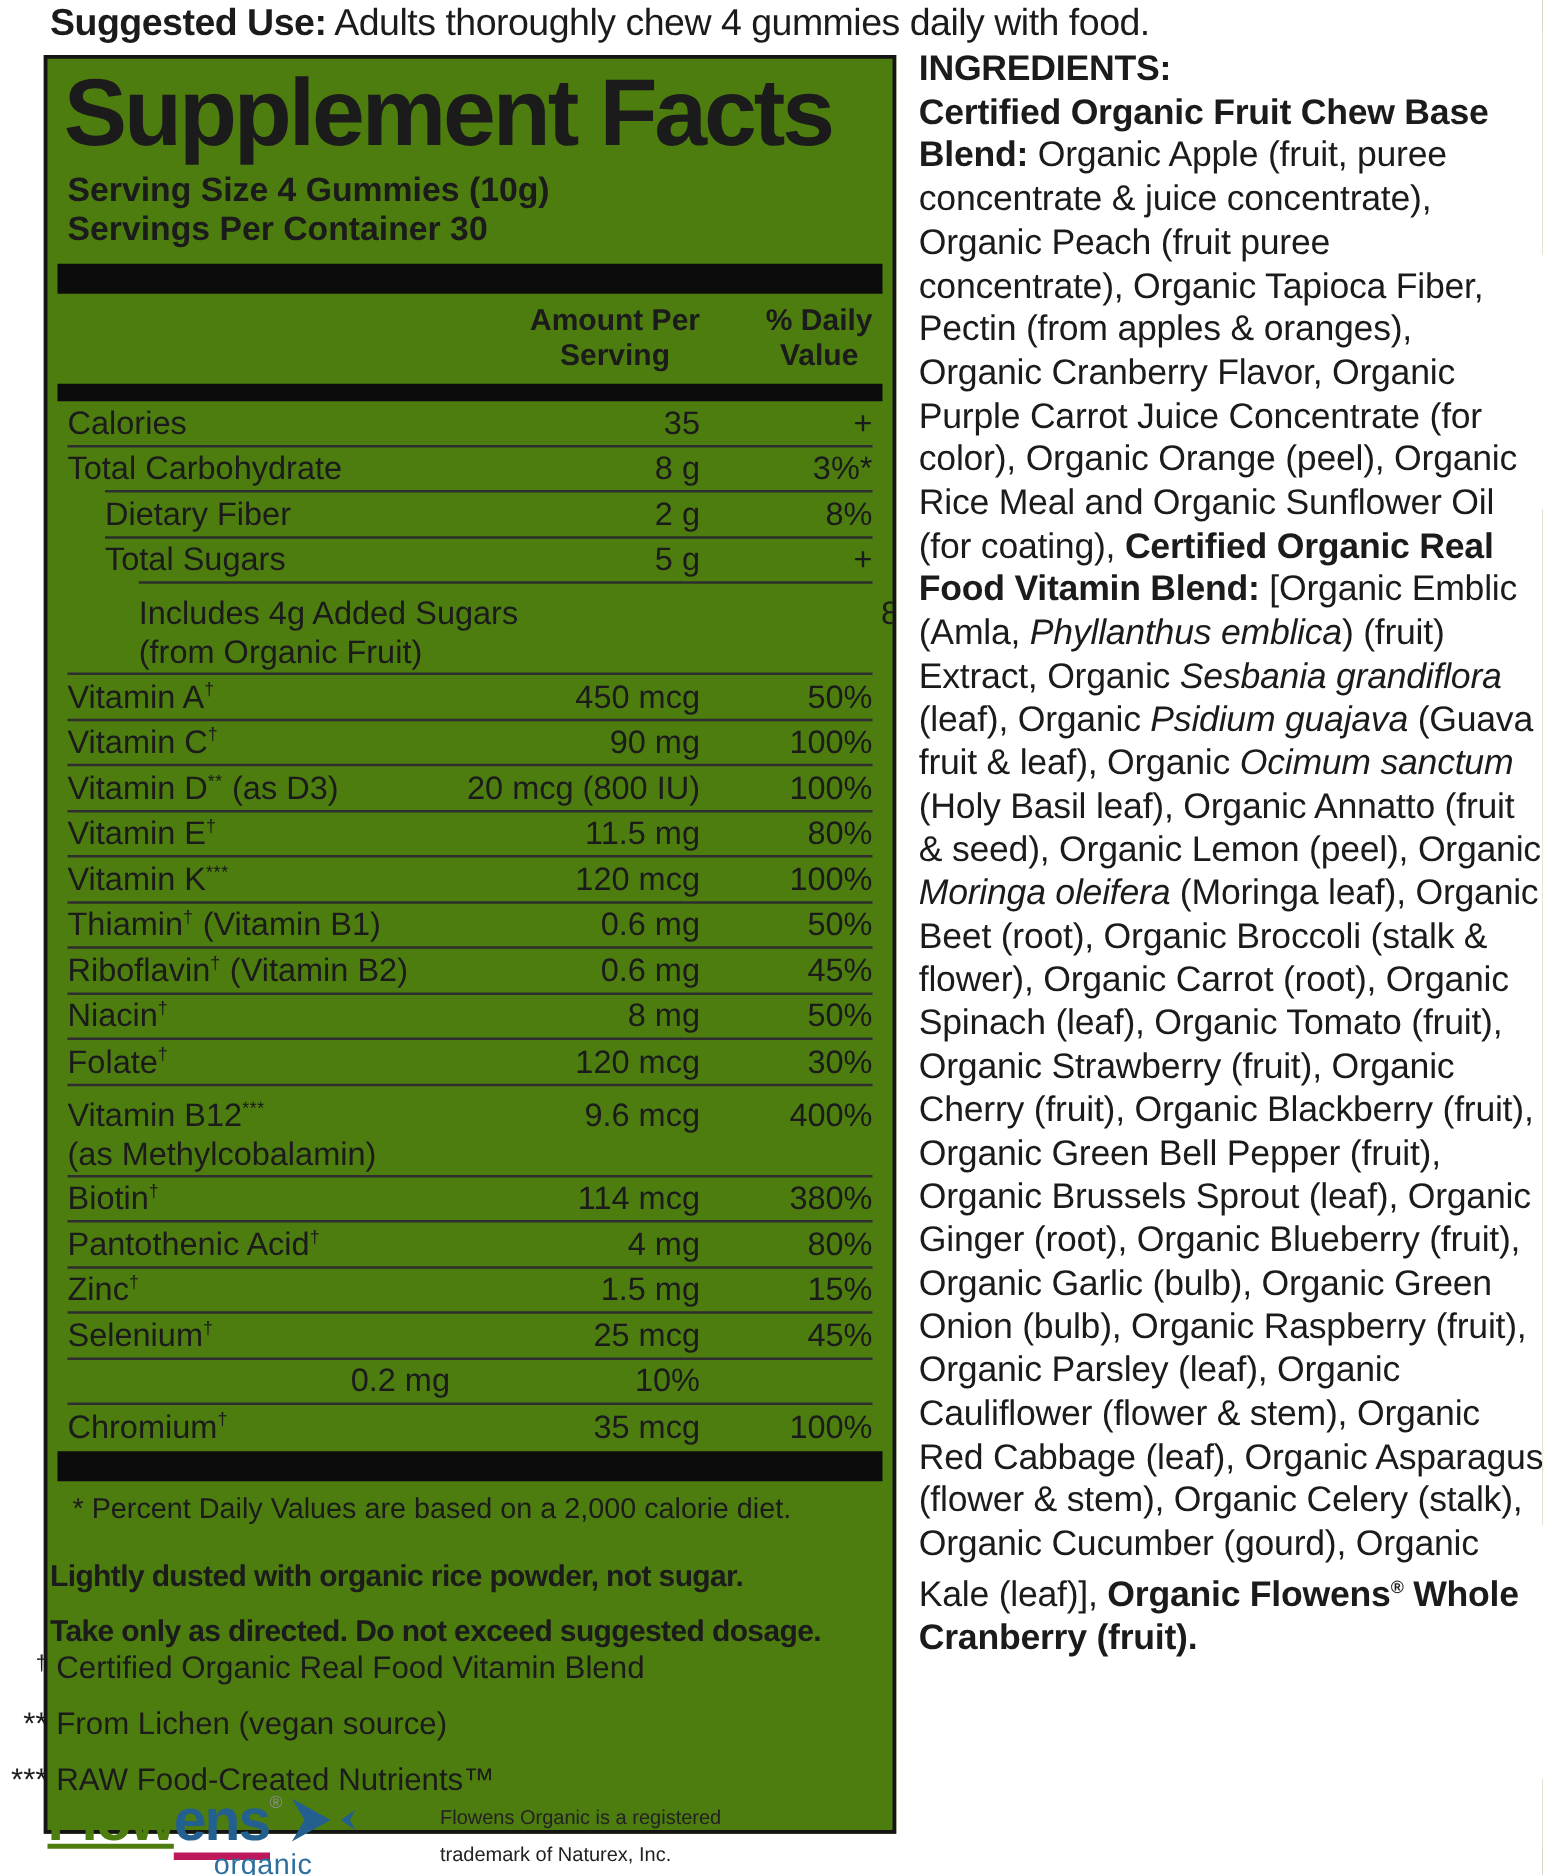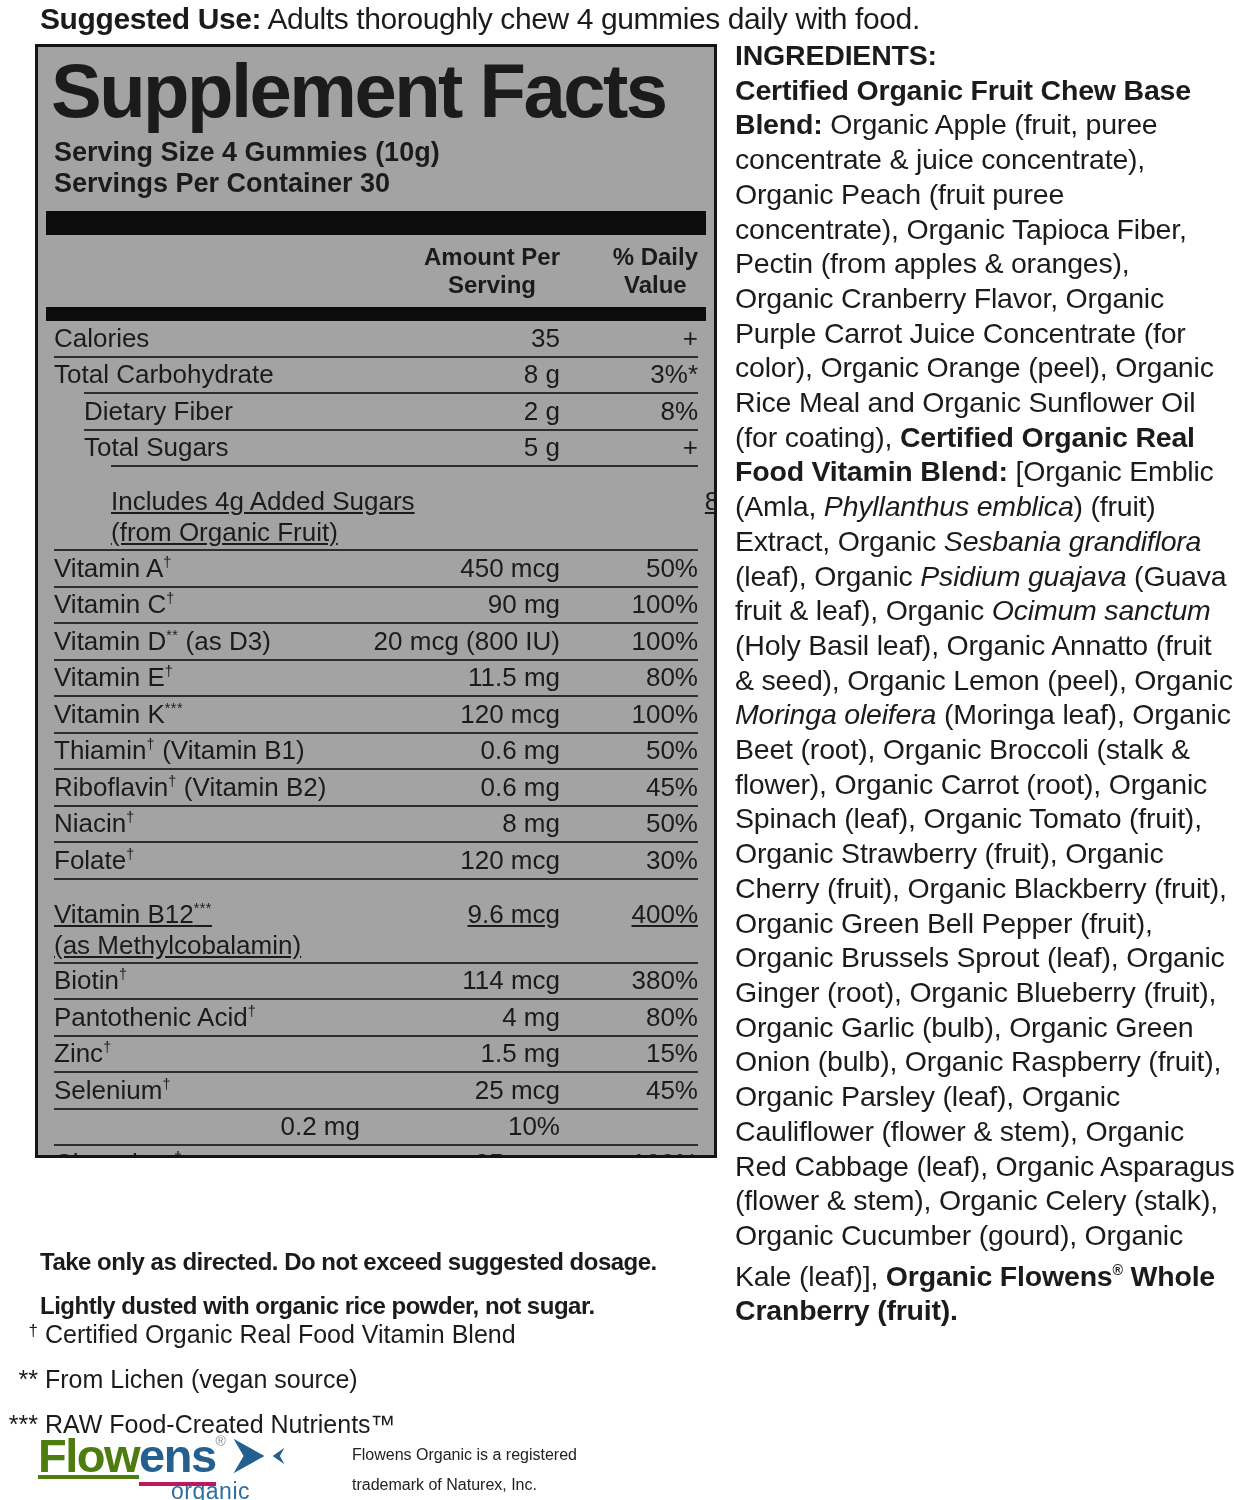--- a/index.html
+++ b/index.html
@@ -14,25 +14,25 @@
   }
   
   .suggested-use{
     position:absolute;left:40px;top:2px;
     font-size:30px;letter-spacing:-0.4px;white-space:nowrap;
   }
   .suggested-use .lbl{font-weight:bold;}
   
   .facts-box{
     position:absolute;left:35px;top:44px;
-    width:682px;height:1114px;
+    width:682px;height:1423px;
     border:3.5px solid #141414;
     box-sizing:border-box;
     padding:0 16px;
-    background:#a3a3a3;
+    background:#4d7c0f;
     overflow:hidden;
   }
   .sf-title{
     font-size:76px;font-weight:900;letter-spacing:-2.5px;
     line-height:0.95;margin:8px 0 10px -3px;white-space:nowrap;
   }
   .serving-line{font-size:27px;font-weight:bold;line-height:31px;}
   .bar{background:#0c0c0c;margin-left:-8px;margin-right:-8px;}
   .bar-1{height:24px;margin-top:12px;}
   .bar-2{height:14px;}
@@ -48,21 +48,21 @@
   
   .rows{font-size:26px;}
   .row{
     display:grid;grid-template-columns:1fr 200px 138px;
     align-items:center;min-height:34.5px;
     border-top:2px solid #2e2e2e;
   }
   .row:first-child{border-top:none;}
   .row.indent1{margin-left:30px;}
   .row.indent2{margin-left:57px;}
-  .row.two-line{align-items:start;min-height:63px;padding-top:19px;text-decoration:underline;}
+  .row.two-line{align-items:start;min-height:63px;padding-top:8px;}
   .cell-name{white-space:nowrap;}
   .cell-name sup{font-size:0.55em;letter-spacing:0.5px;}
   .name-line2{display:block;}
   .cell-amount{text-align:right;white-space:nowrap;}
   .cell-dv{text-align:right;white-space:nowrap;}
   
   .box-footnotes{font-size:23px;line-height:28px;padding:7px 0 0 4px;}
   
   .directions{
     position:absolute;left:40px;top:1240px;
@@ -78,21 +78,21 @@
   }
   .note-marker.dagger{font-size:17px;line-height:26px;}
   .note-text{line-height:32px;white-space:nowrap;}
   
   .logo-row{position:absolute;left:38px;top:1432px;display:flex;align-items:flex-start;}
   .flowens-logo{position:relative;width:272px;flex:none;}
   .logo-text{white-space:nowrap;line-height:1;}
   .logo-flow{font-size:47px;font-weight:bold;letter-spacing:-1.5px;color:#4d7c0f;text-decoration:underline;}
   .logo-ens{
     font-size:47px;font-weight:bold;letter-spacing:-1.5px;color:#23608f;
-    border-bottom:4px solid #be185d;padding-bottom:0px;
+    border-bottom:6px solid #be185d;padding-bottom:0px;
   }
   .logo-reg{font-size:14px;color:#8e9093;vertical-align:top;position:relative;top:2px;}
   .arrow-svg{width:58px;height:40px;margin-left:4px;vertical-align:-4px;}
   .logo-organic{
     font-size:23px;color:#2d6e9e;letter-spacing:0.5px;
     width:212px;text-align:right;margin-top:-1px;
   }
   .trademark{font-size:16px;line-height:30px;color:#222;margin:8px 0 0 42px;}
   
   .ingredients{
@@ -241,22 +241,22 @@
 
     <div class="bar bar-3"></div>
 
     <div class="box-footnotes">
       <div>* Percent Daily Values are based on a 2,000 calorie diet.</div>
 
     </div>
   </div>
 
   <div class="directions">
+    <div>Lightly dusted with organic rice powder, not sugar.</div>
     <div>Take only as directed. Do not exceed suggested dosage.</div>
-    <div>Lightly dusted with organic rice powder, not sugar.</div>
   </div>
 
   <div class="symbol-notes" id="symbol-notes">
       <div class="note-row">
         <span class="note-marker dagger">†</span>
         <span class="note-text">Certified Organic Real Food Vitamin Blend</span>
       </div>
       <div class="note-row">
         <span class="note-marker">**</span>
         <span class="note-text">From Lichen (vegan source)</span>

